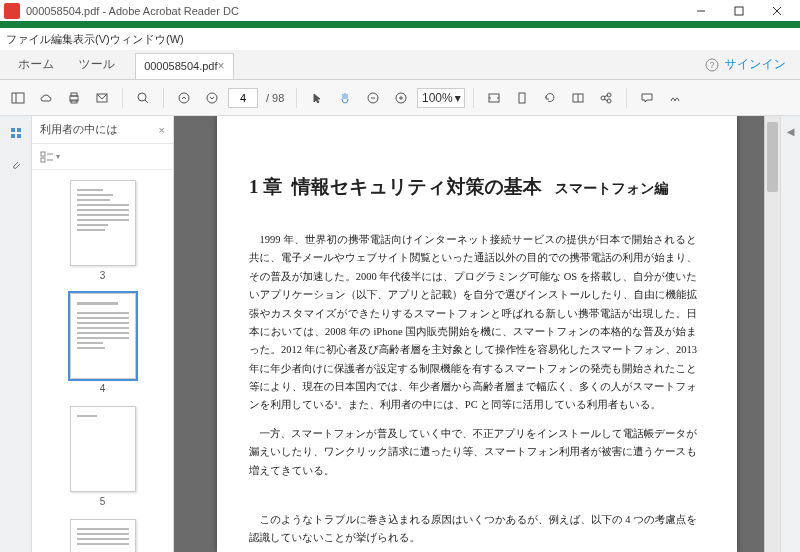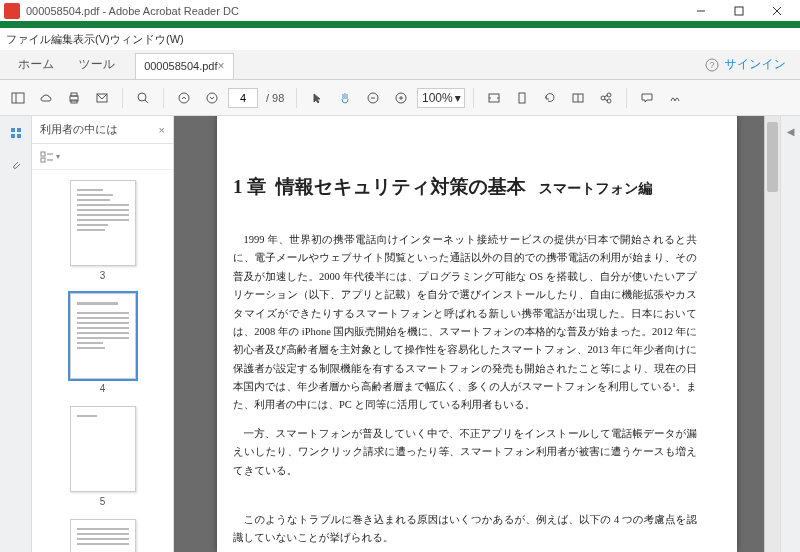--- a/index.html
+++ b/index.html
@@ -32,21 +32,21 @@
 .thumbpanel .tctrl { height:26px; display:flex; align-items:center; padding:0 8px; border-bottom:1px solid #eee;}
 .thumblist { flex: 1; overflow: auto; padding: 10px 0; display: flex; flex-direction: column; align-items: center; gap: 12px; }
 .thumb { width: 74px; display:flex; flex-direction:column; align-items:center; gap:4px;}
 .thumb .pg { width: 66px; height: 86px; background: #fff; border: 1px solid #ccc; box-shadow: 1px 1px 2px rgba(0,0,0,0.15); padding: 8px 6px; }
 .thumb .pg.sel { outline: 2px solid #4a90d9; }
 .thumb .pg .ln { height: 2px; background: #bbb; margin-bottom: 3px; }
 .thumb .num { font-size: 10px; color: #555; }
 .docarea { flex: 1; background: #6b6b6b; display: flex; justify-content: center; overflow: auto; position:relative; padding: 0 18px;}
 .docarea .scroll { position:absolute; right:0; top:0; bottom:0; width:16px; background:#e8e8e8; border-left:1px solid #ccc;}
 .docarea .scroll .handle { position:absolute; top:6px; left:2px; right:2px; height:70px; background:#c0c0c0; border-radius:2px;}
-.paper { width: 520px; min-height: 100%; background: #fff; box-shadow: 0 0 6px rgba(0,0,0,0.4); padding: 58px 40px 30px 16px; font-family: "MS Mincho", "Yu Mincho", serif; color:#222;}
+.paper { width: 520px; min-height: 100%; background: #fff; box-shadow: 0 0 6px rgba(0,0,0,0.4); padding: 58px 40px 30px 32px; font-family: "MS Mincho", "Yu Mincho", serif; color:#222;}
 .paper h1 { font-size: 19px; font-weight: bold; margin-bottom: 18px; }
 .paper h1 .sub { font-size: 14px; margin-left: 8px; }
 .paper p { font-size: 10.5px; line-height: 1.75; text-indent: 1em; margin-bottom: 2px; text-align: justify; margin-top: 31px;}
 .paper p.gap { margin-top:10px; }
 .paper ul { margin: 12px 0 0 32px; font-size: 10.5px; line-height: 1.9; }
 .paper ul li { list-style: disc; }
 .rightrail { width: 20px; background: #eef0f1; border-left: 1px solid #ddd; display:flex; align-items:flex-start; justify-content:center; padding-top:10px;}
 </style>
 </head>
 <body>

